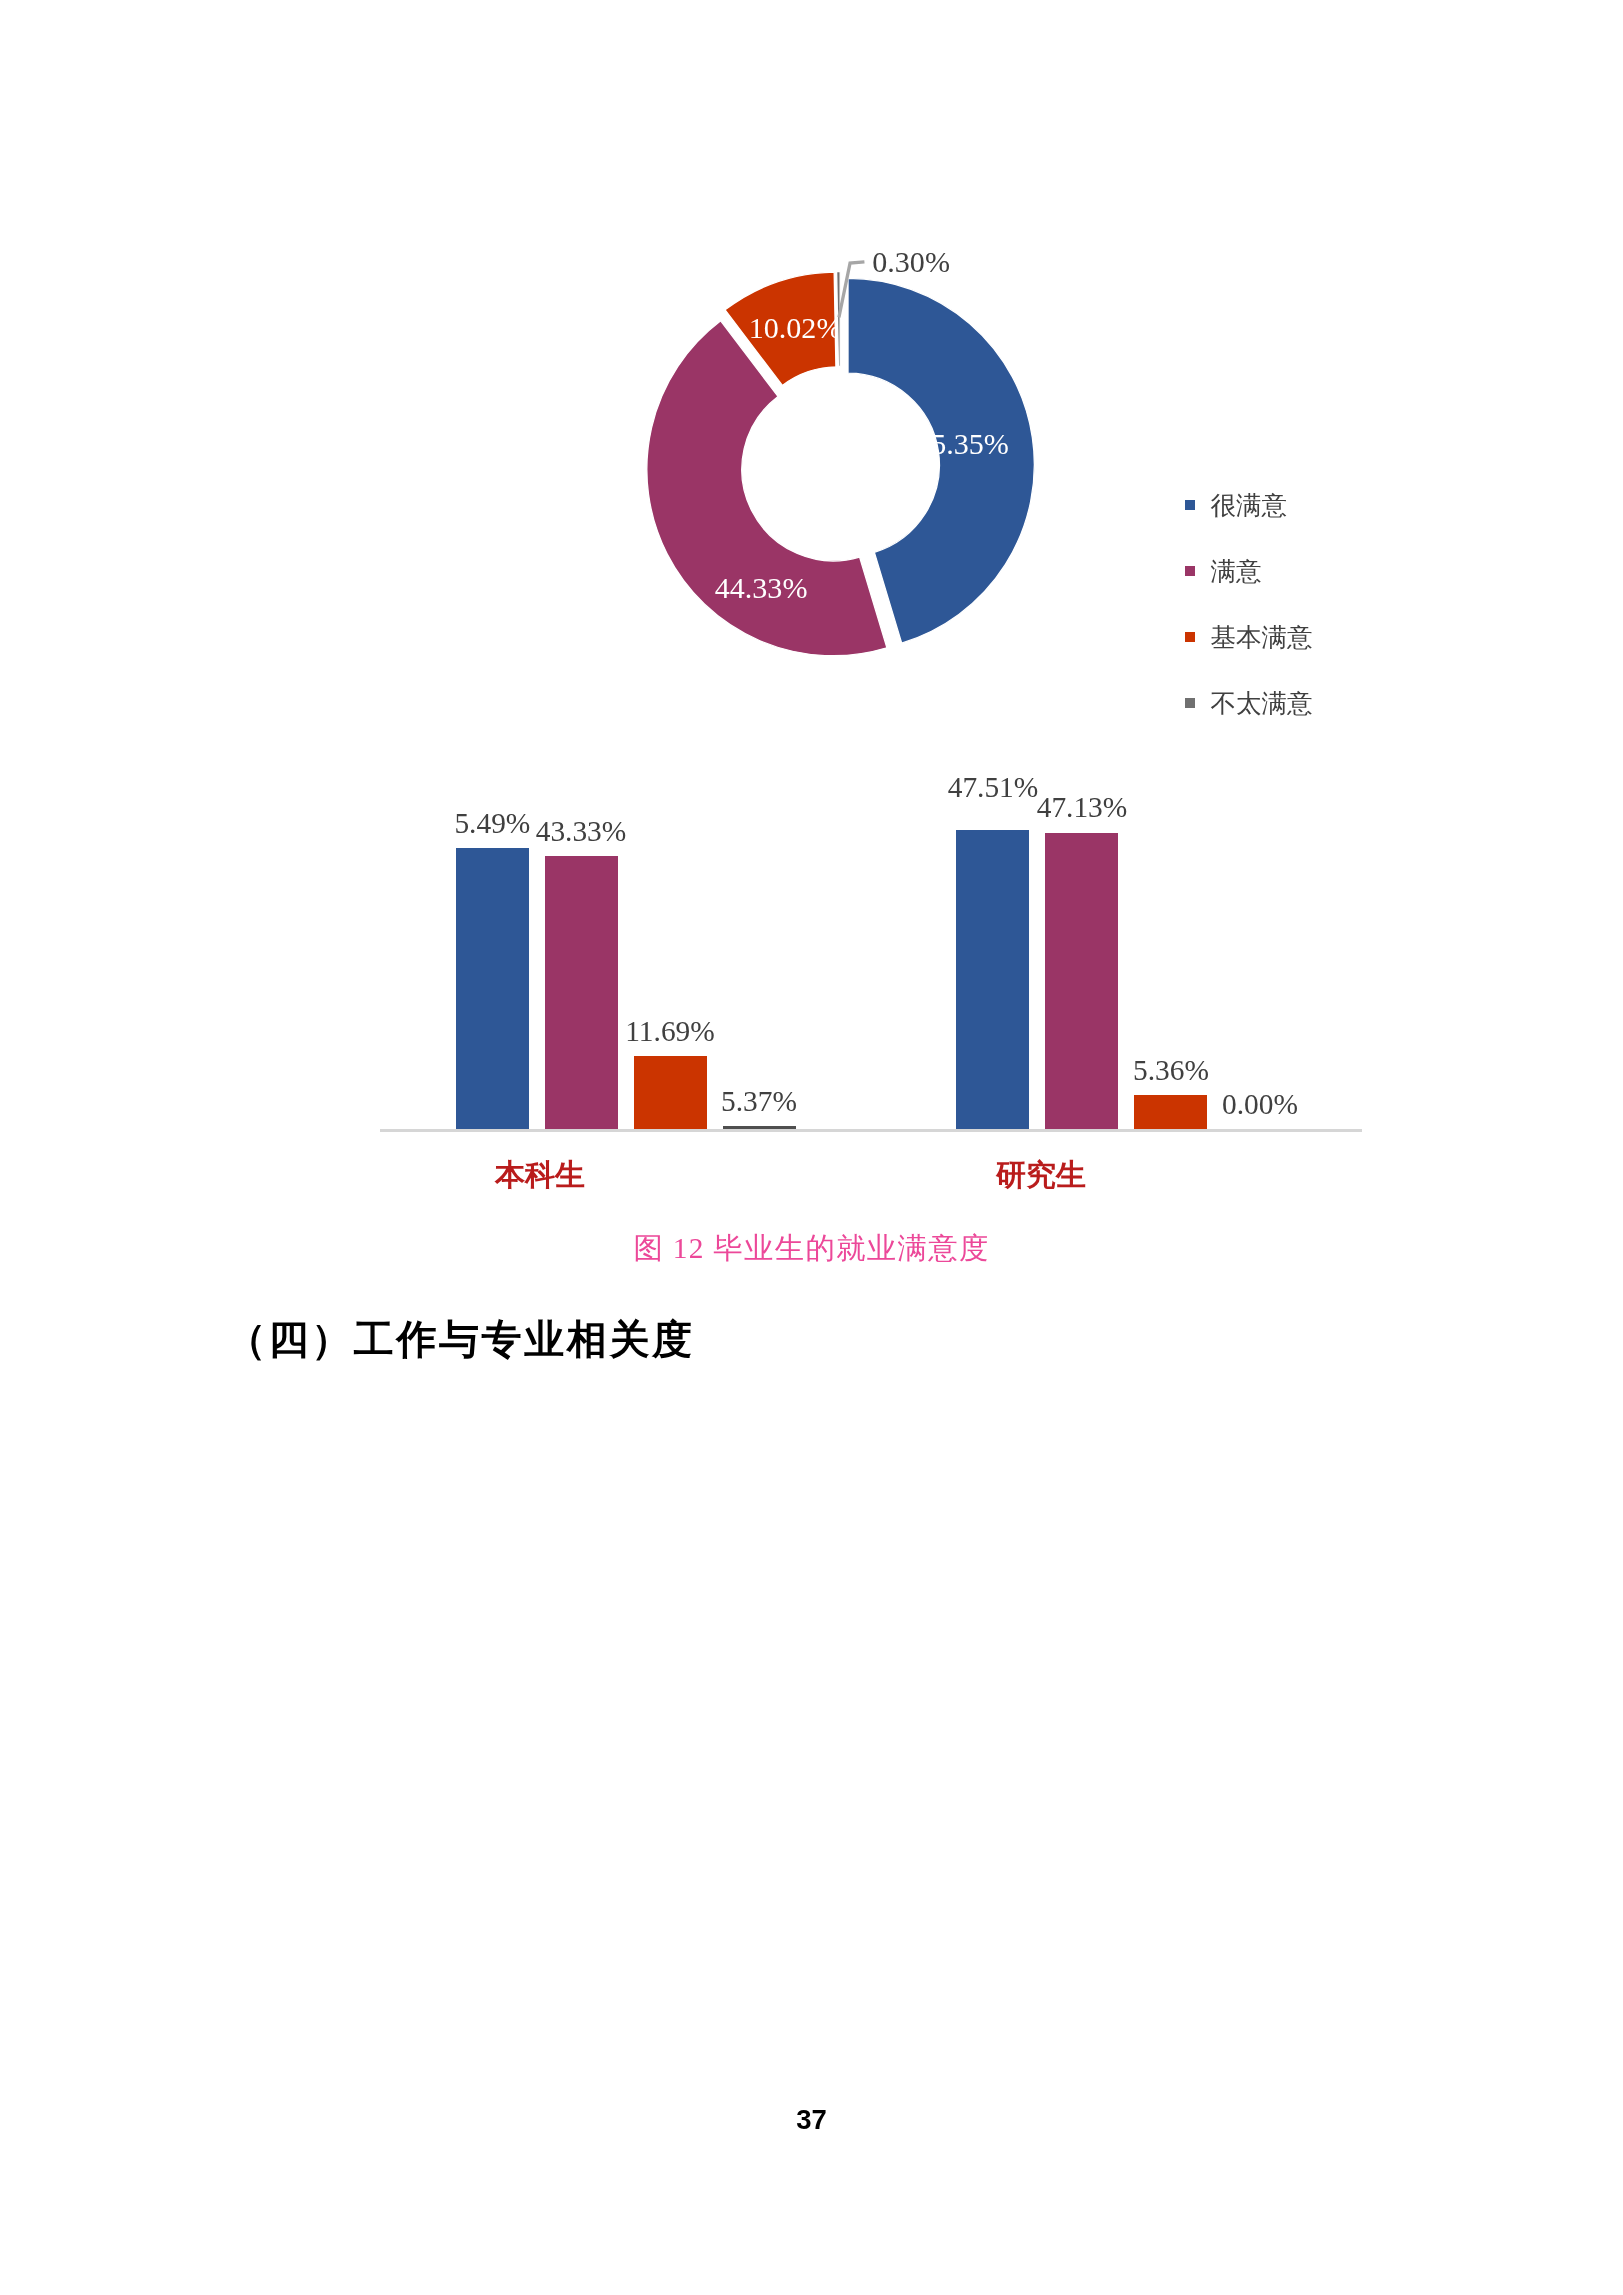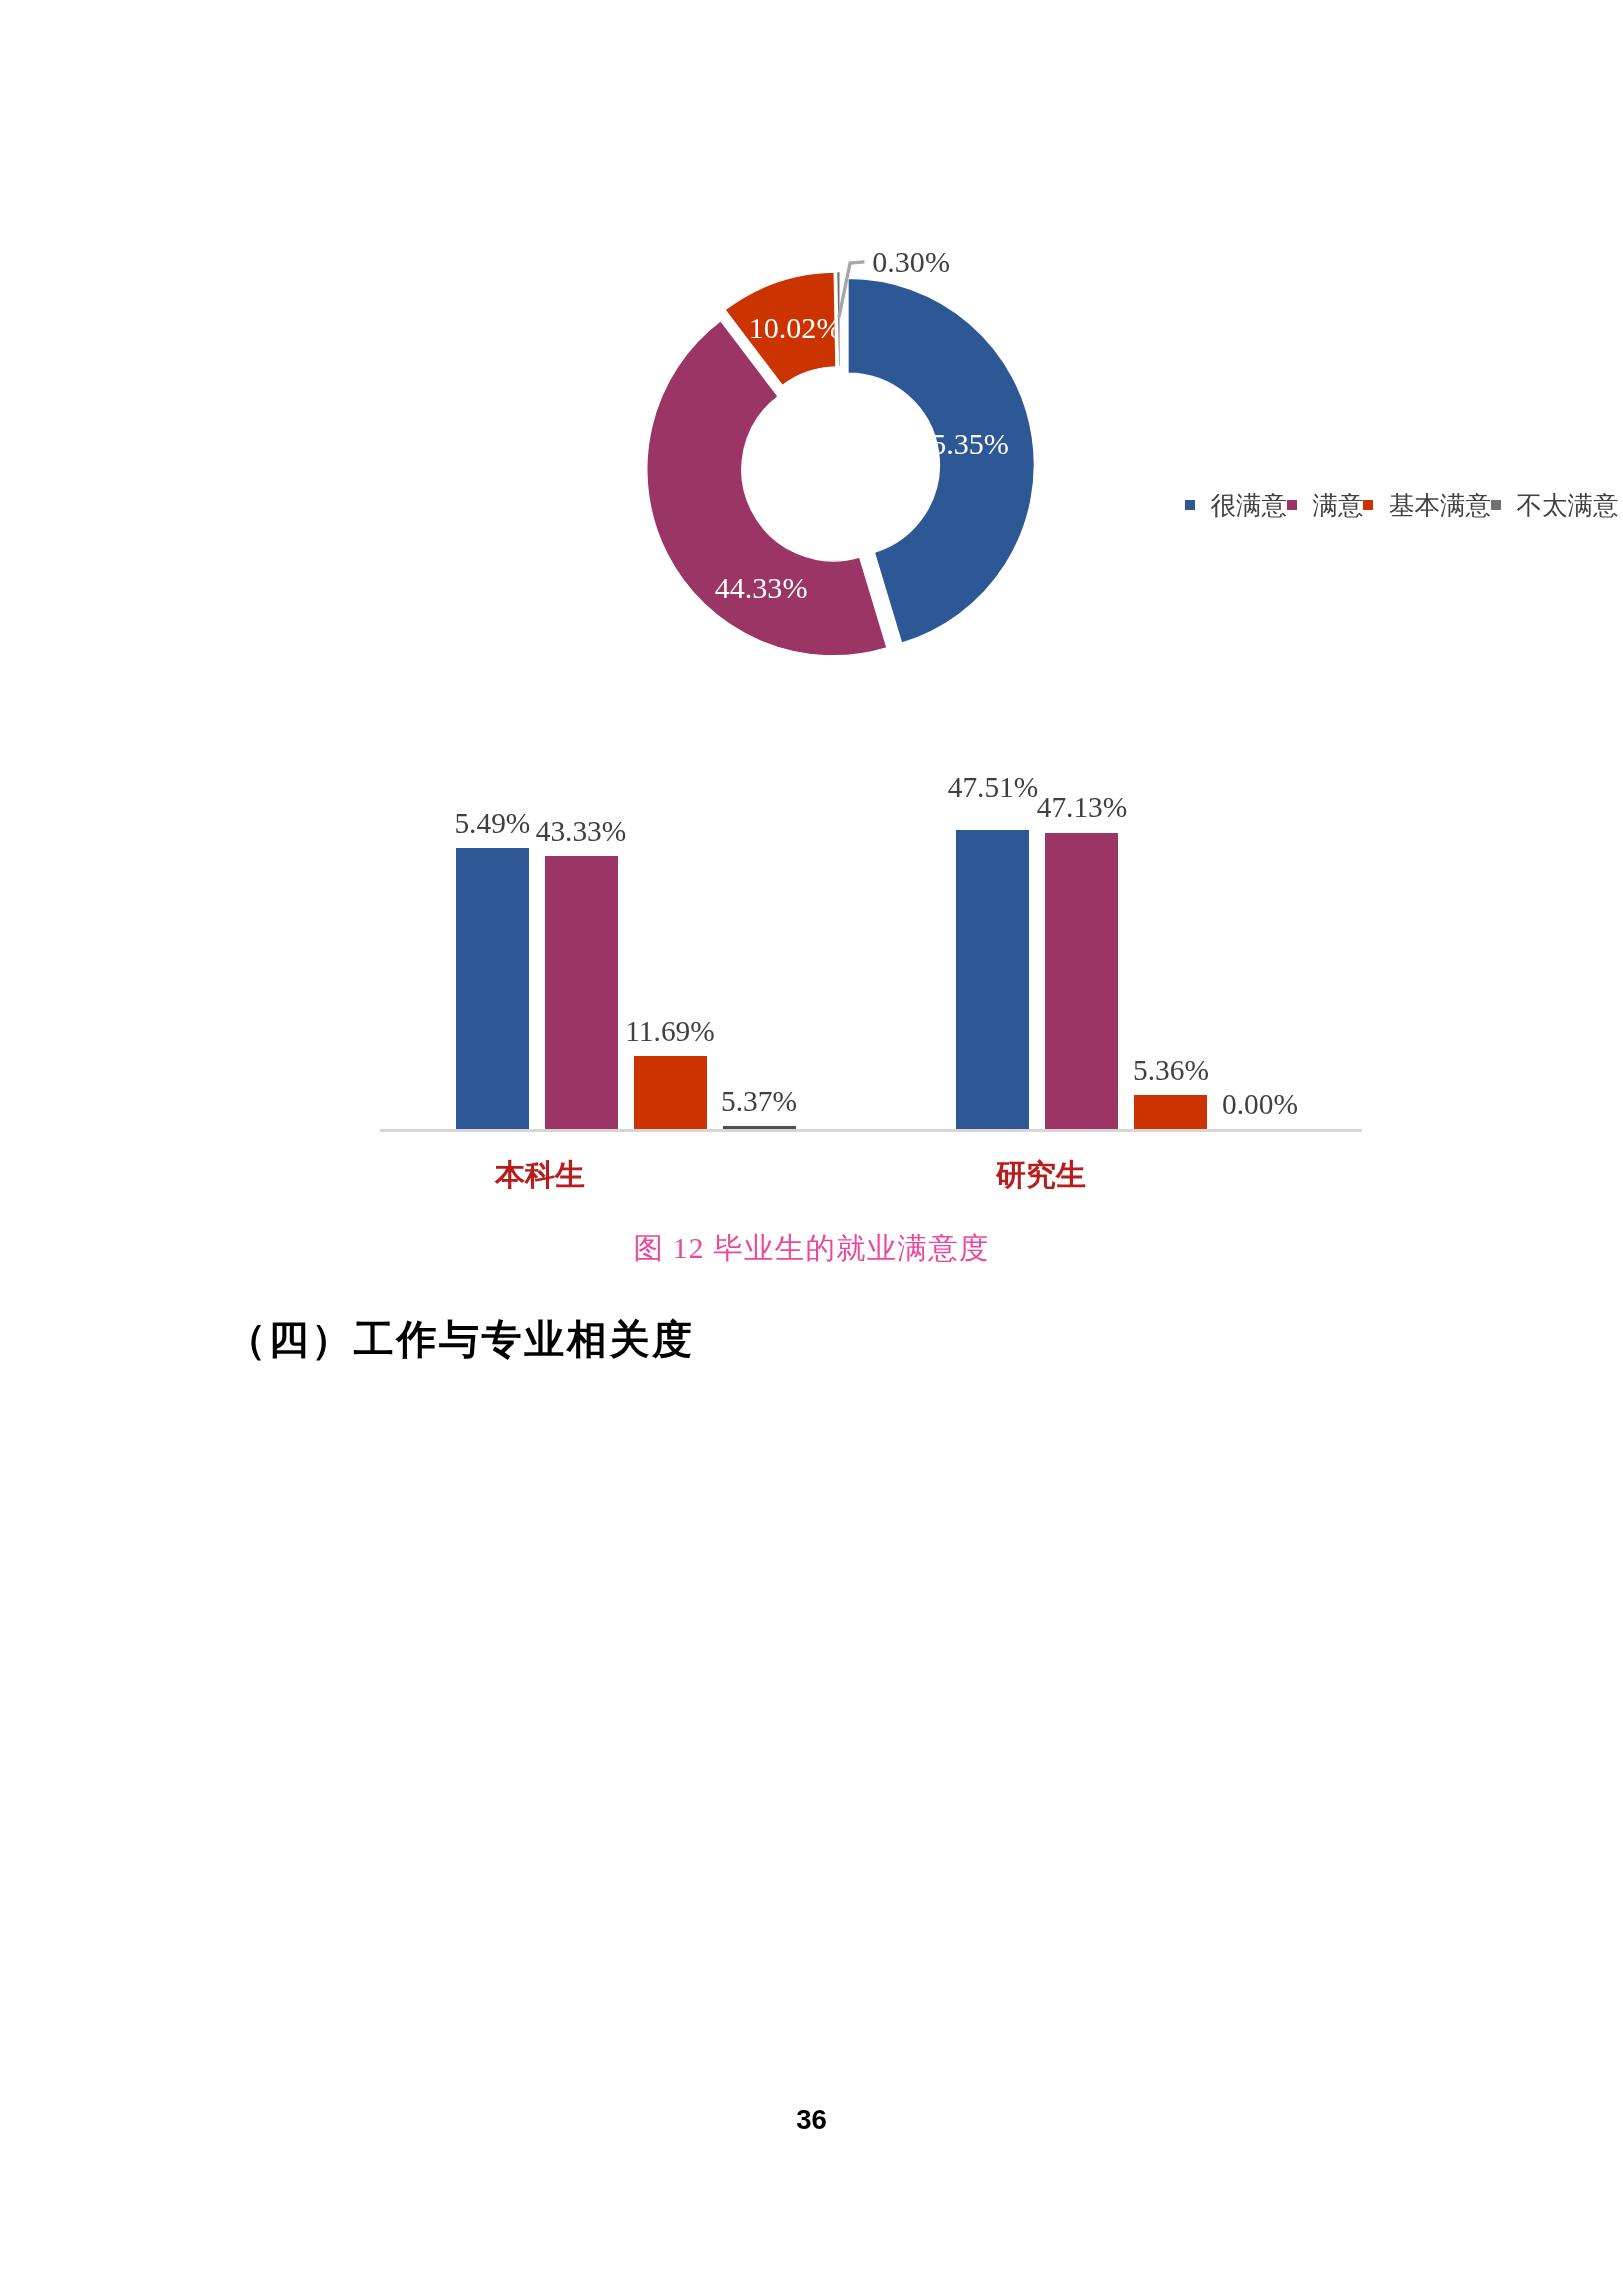--- a/index.html
+++ b/index.html
@@ -11,21 +11,21 @@
     overflow: hidden;
     font-family: "Liberation Serif", "DejaVu Serif", serif;
   }
 
   
   .donut-wrap { position:absolute; left:595px; top:216px; width:497px; height:497px; }
   .donut-wrap svg { display:block; width:497px; height:497px; }
   .donut-label { font-family:"Liberation Serif","DejaVu Serif",serif; font-size:46px; }
 
   
-  .legend { position:absolute; left:1185px; top:492px; display:flex; }
+  .legend { position:absolute; left:1185px; top:492px; display:flex; flex-direction:column; }
   .legend-item { display:flex; align-items:center; height:26px; margin-bottom:40px; }
   .legend-swatch { width:9.8px; height:9.8px; margin-right:15.7px; flex:0 0 auto; }
   .legend-text { font-size:25.5px; color:#404040; white-space:nowrap;
                  font-family:"Liberation Serif","DejaVu Serif",serif; }
 
   
   .barchart { position:absolute; left:380px; top:772px; width:982px; height:432px; }
   .axis-line { position:absolute; left:0; top:357px; width:982px; height:2.6px; background:#D6D6D6; }
   .bar { position:absolute; width:73px; }
   .bar-value-label { position:absolute; width:196px; text-align:center; font-size:29.4px;
@@ -104,16 +104,16 @@
       <div class="bar-value-label" style="left: 693px; bottom: 117px;">5.36%</div>
       <div class="bar-value-label" style="left: 782px; bottom: 83px;">0.00%</div>
       <div class="bar-cat-label" style="left: 616px;">研究生</div>
     </div>
 
   <div class="figure-caption">图 12  毕业生的就业满意度</div>
 
   <div class="section-heading">（四）工作与专业相关度</div>
 
 
-  <div class="page-number">36</div>
+  <div class="page-number">37</div>
 
 </div>
 
 
 </body></html>

